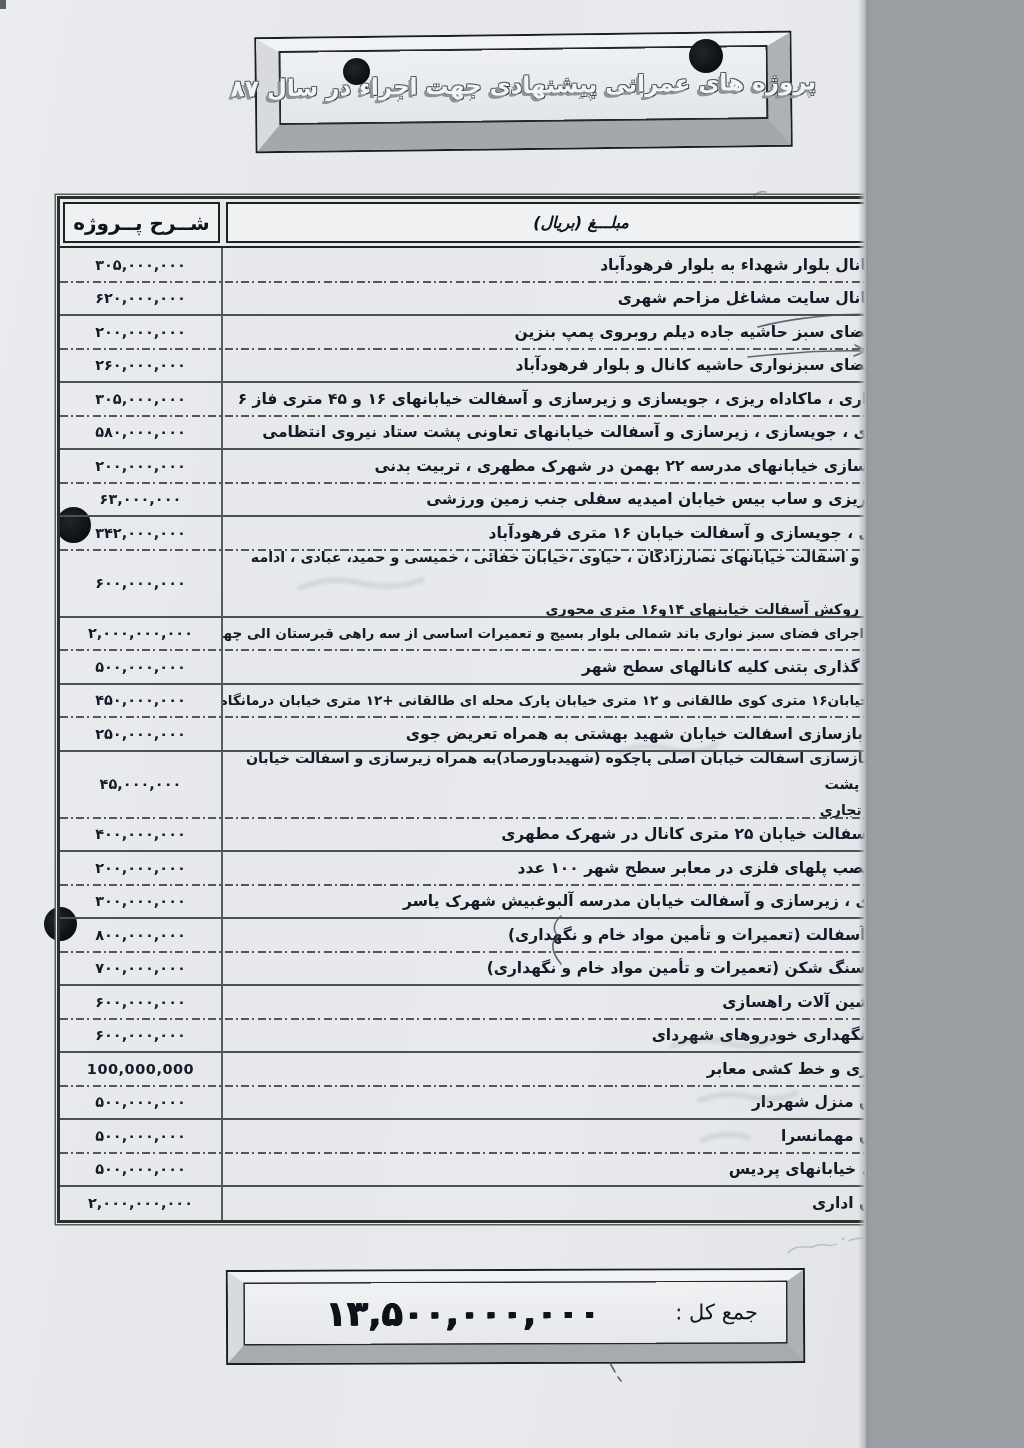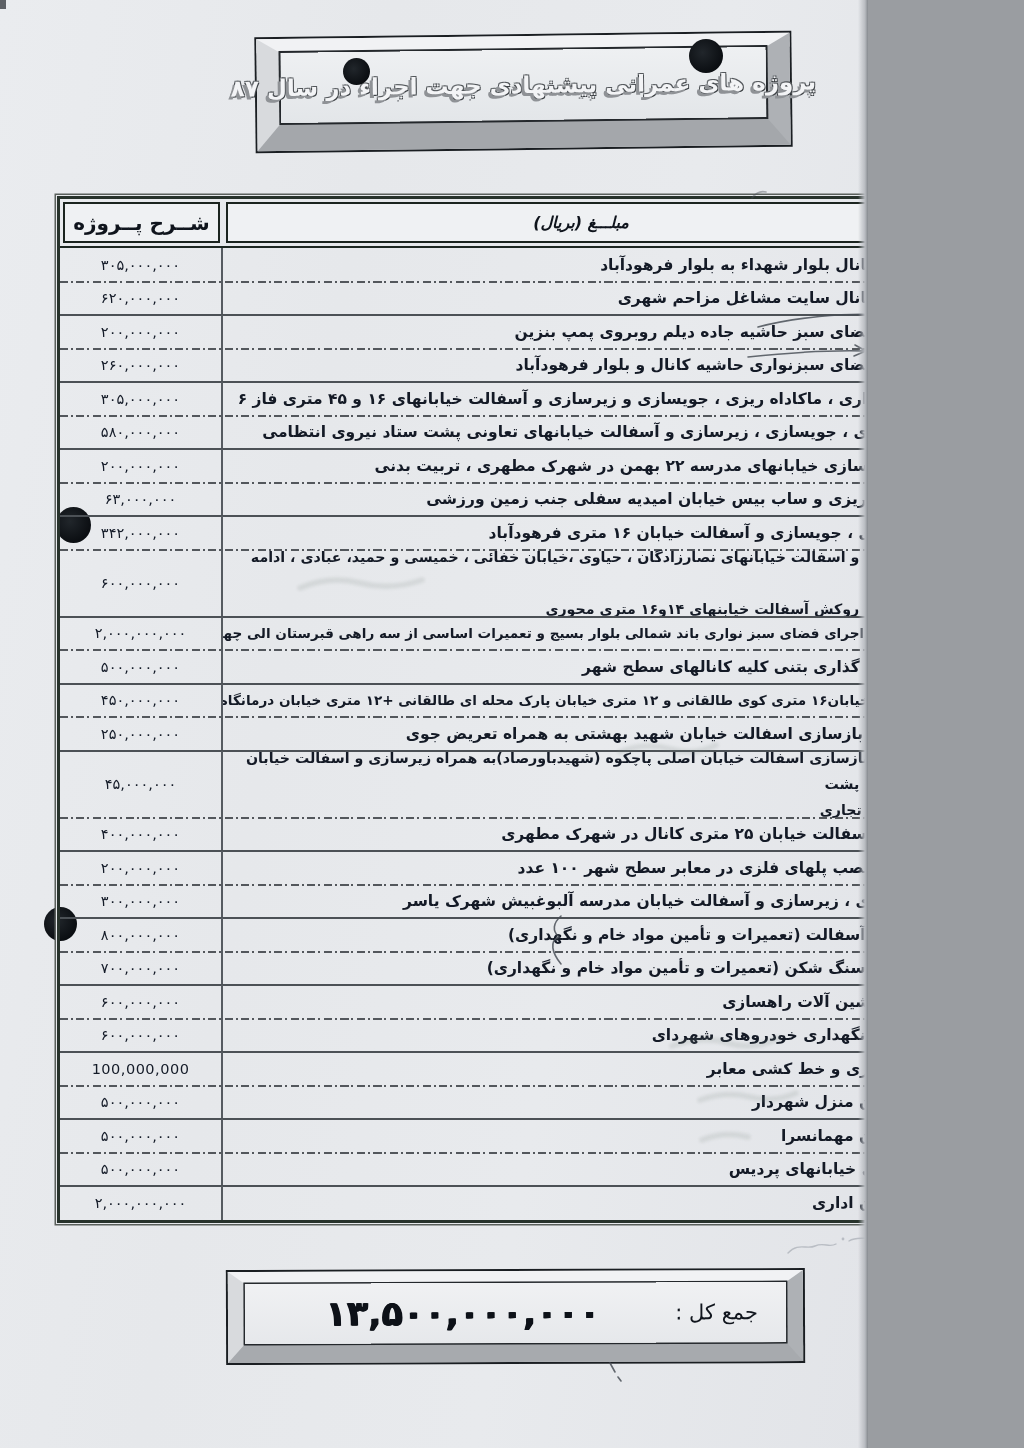--- a/index.html
+++ b/index.html
@@ -68,21 +68,21 @@
     font-weight:700; color:#0f141c; background:#eff1f3;
   }
   .th-desc{font-size:20px; letter-spacing:1px;}
   .th-amount{font-size:16px; font-style:italic;}
   .th-radif{font-size:13.5px;border-radius:13px;}
 
   .row{position:relative; height:33.5px;}
   .row.tall{height:67px;}
   .cell{display:flex; align-items:center; box-sizing:border-box; overflow:hidden;}
   .c-radif{justify-content:center; font-size:13px; font-weight:400; color:#2a3140; border-left:2px solid #474c52;}
-  .c-amount{justify-content:center; font-size:14.5px; font-weight:400; color:#141b28; border-right:2px solid #565b61; letter-spacing:.5px;}
+  .c-amount{justify-content:center; font-size:14.5px; font-weight:700; color:#141b28; border-right:2px solid #565b61; letter-spacing:.5px;}
   .c-desc{
     padding:2px 12px 2px 8px; font-size:15.5px; font-weight:700; color:#141a26;
     justify-content:flex-start; text-align:right; white-space:nowrap;
   }
   .row.tall .c-desc{white-space:pre-line; font-size:14.2px; line-height:26px;}
   .row.compact .c-desc{font-size:13.6px;}
 
   .row::after{content:""; position:absolute; left:0; right:0; bottom:-1px; height:2px; pointer-events:none;}
   .sep-dash::after{
     height:1.7px;

